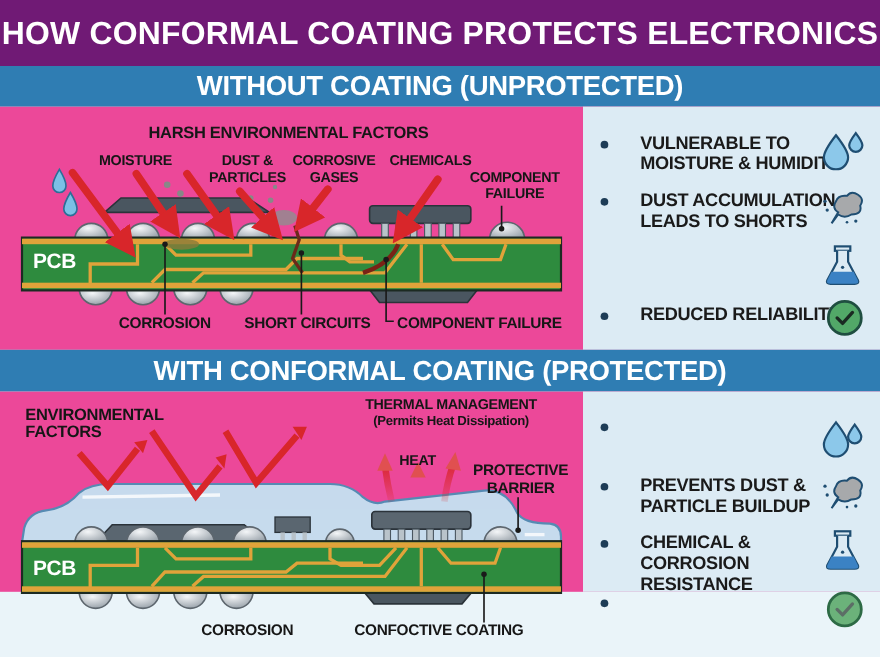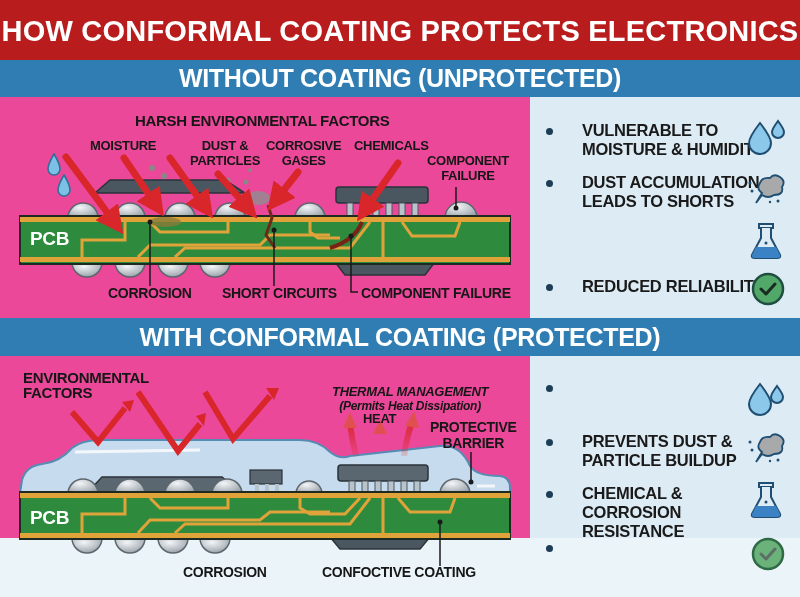--- a/index.html
+++ b/index.html
@@ -1,21 +1,21 @@
 <!DOCTYPE html>
 <html><head>
 <meta charset="utf-8">
 <style>
   * { margin: 0; padding: 0; box-sizing: border-box; }
   html, body { width: 800px; height: 597px; overflow: hidden; background: #eaf4f9; }
   body { font-family: "Liberation Sans", "DejaVu Sans", sans-serif; position: relative; }
 
   .title-bar {
     position: absolute; left: 0; top: 0; width: 800px; height: 62px;
-    background: #b91c1c; color: #fff;
+    background: #701a75; color: #fff;
     display: flex; align-items: center; justify-content: center;
     font-weight: bold; font-size: 29px; letter-spacing: 0.2px;
   }
   .banner {
     position: absolute; left: 0; width: 800px; height: 36px;
     background: #2f7db3; color: #fff;
     display: flex; align-items: center; justify-content: center;
     font-weight: bold; font-size: 25px; letter-spacing: -0.3px;
   }
   .banner.top { top: 60px; height: 37px; }
@@ -311,21 +311,21 @@
       <g fill="#1a1a1a">
           <circle cx="471" cy="482" r="2.5"></circle>
           <circle cx="440" cy="522" r="2.5"></circle>
         </g>
     </svg>
 
     <div class="lbl s15 left" style="left:23px; top:14px;">
       <div>ENVIRONMENTAL</div>
       <div>FACTORS</div>
     </div>
-    <div class="lbl s13" style="left:332px; top:28px;font-style:italic;">
+    <div class="lbl s13" style="left:332px; top:4px;">
       <div>THERMAL MANAGEMENT</div>
       <div style="font-size:12px;">(Permits Heat Dissipation)</div>
     </div>
     <div class="lbl s13" style="left:363px; top:55px;">HEAT</div>
     <div class="lbl s14" style="left:430px; top:63px;">
       <div>PROTECTIVE</div>
       <div>BARRIER</div>
     </div>
     <div class="lbl" style="left:30px; top:152px; color:#fff; font-size:19px; line-height:20px;">PCB</div>
     <div class="lbl s14" style="left:183px; top:208px;">CORROSION</div>

